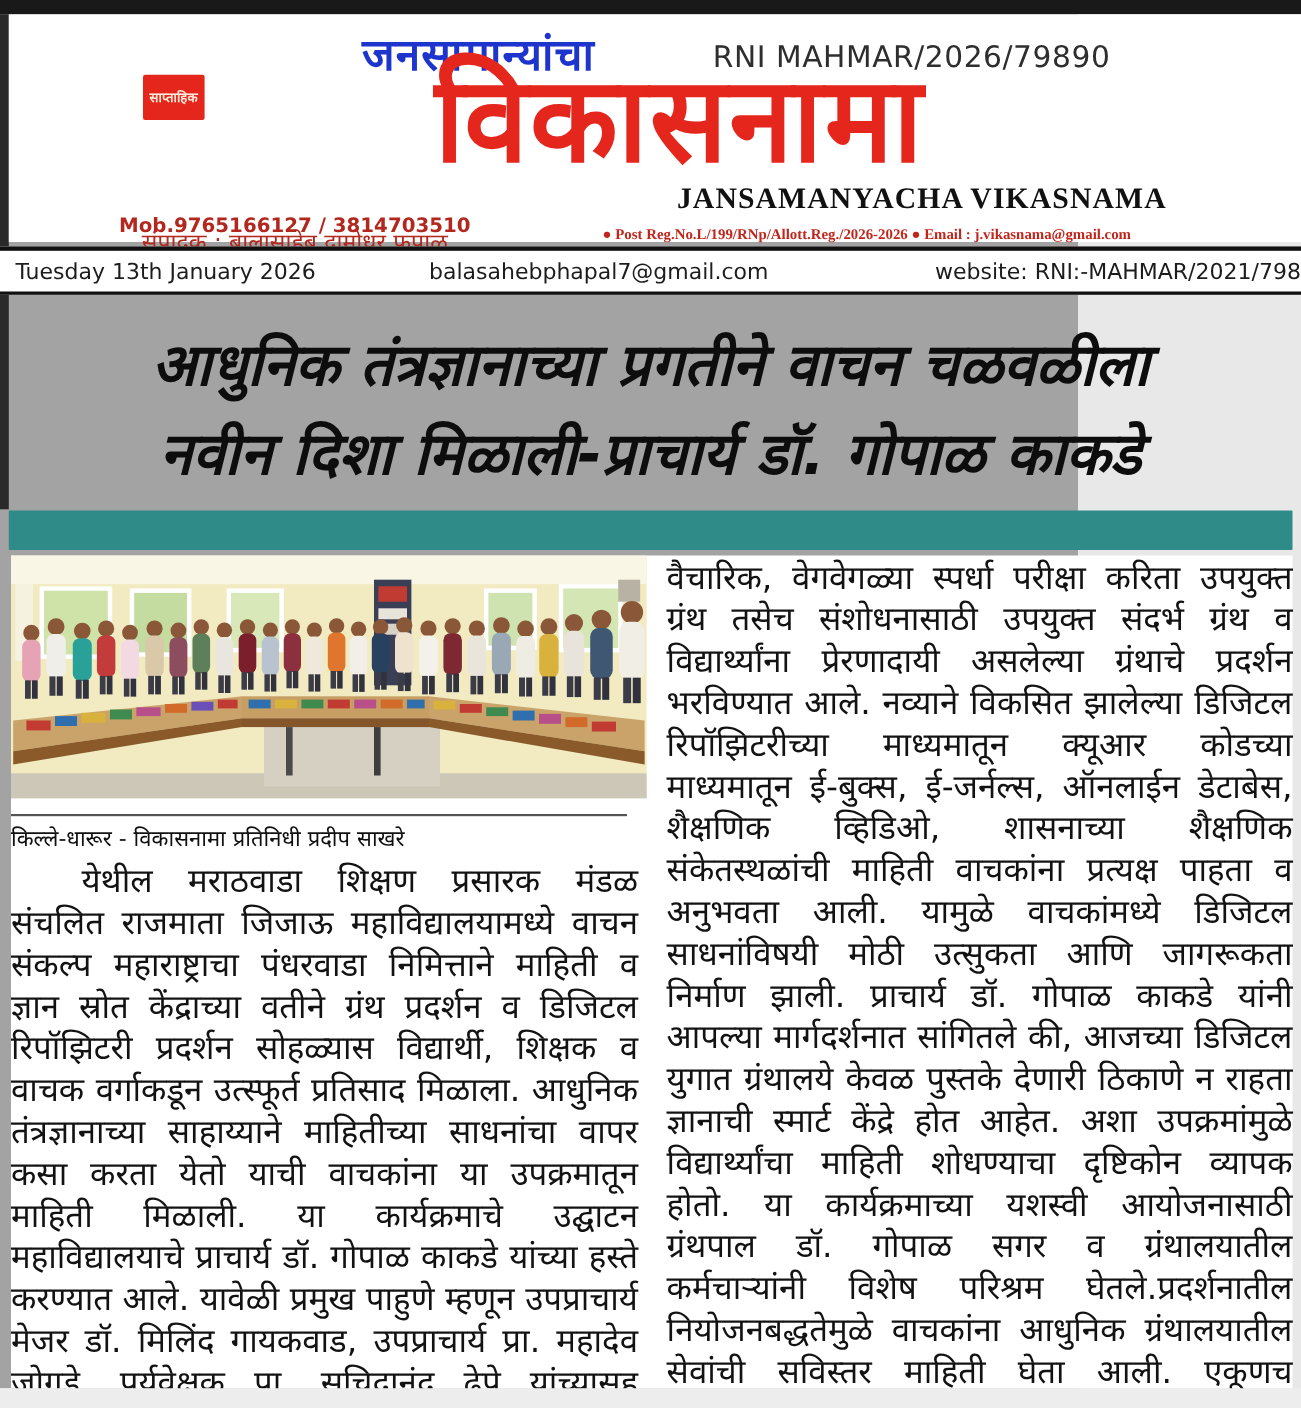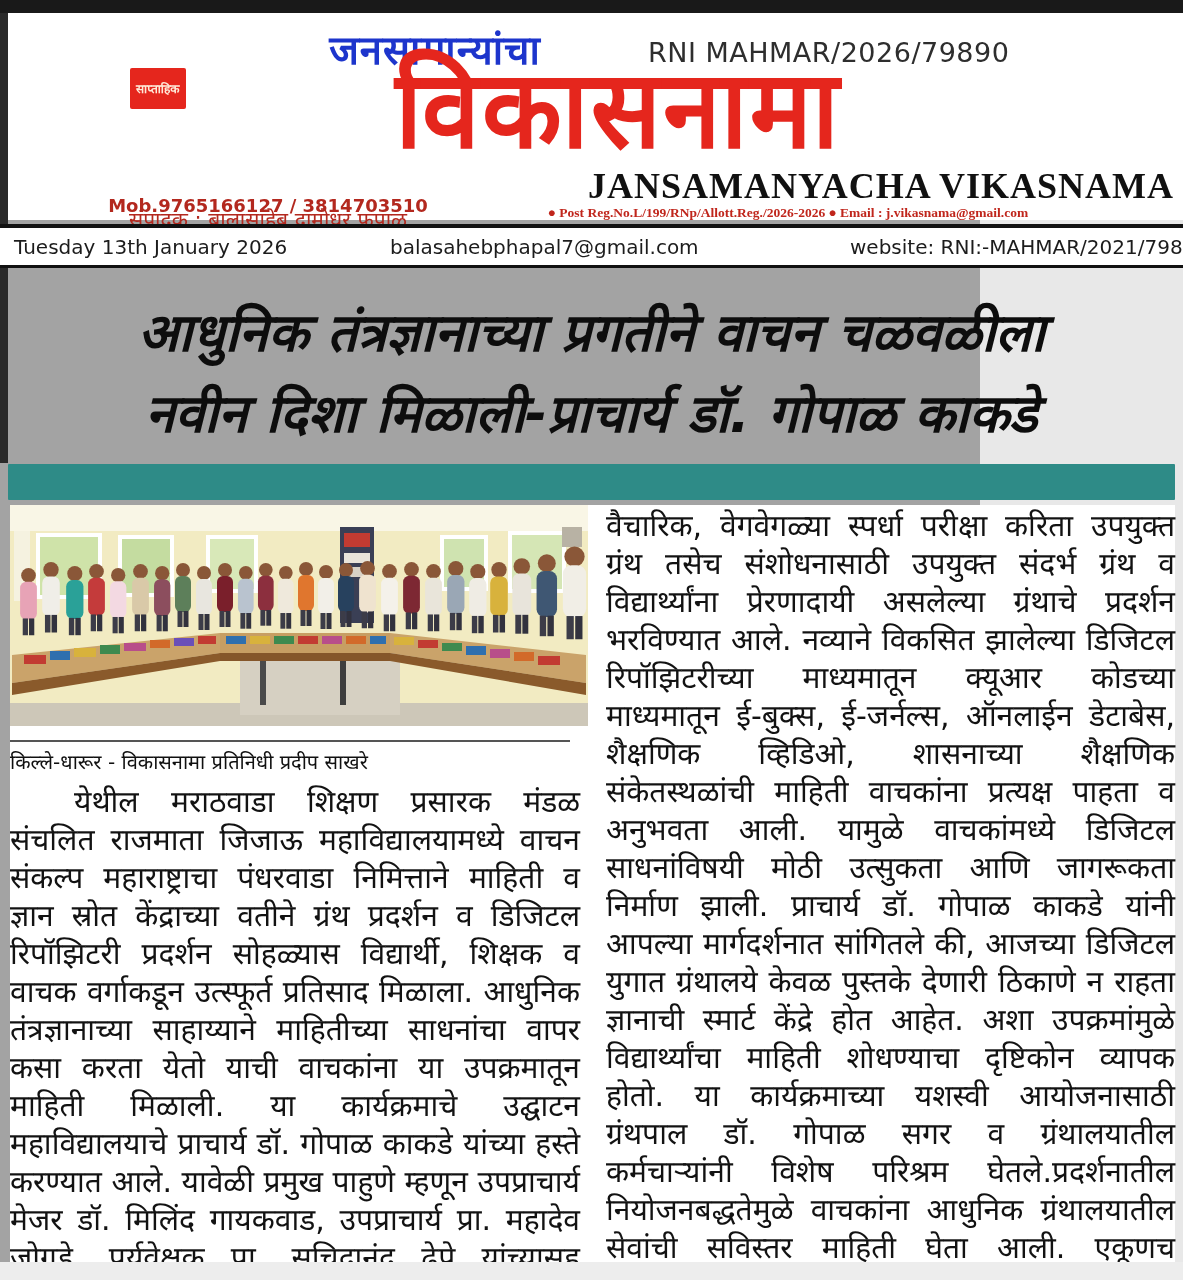--- a/index.html
+++ b/index.html
@@ -50,21 +50,21 @@
     position:absolute;left:95px;top:152px;width:330px;
     font-size:21px;font-weight:normal;color:#b3281e;text-align:center;margin-top:40px;
   }
   .mob-line{
     position:absolute;left:95px;top:182px;width:330px;
     font-size:18px;font-weight:bold;color:#b3281e;text-align:center;
   }
   .subtitle-en{
     position:absolute;left:580px;top:152px;width:500px;
     font-family:"Liberation Serif","DejaVu Serif",serif;
-    font-size:36px;font-weight:bold;color:#111;text-align:center;
+    font-size:27px;font-weight:bold;color:#111;text-align:center;
     letter-spacing:1px;white-space:nowrap;
   }
   .reg-line{
     position:absolute;left:480px;top:192px;width:600px;
     font-family:"Liberation Serif","DejaVu Serif",serif;
     font-size:13.5px;font-weight:bold;color:#c0261c;text-align:center;
     white-space:nowrap;
   }
 
   

